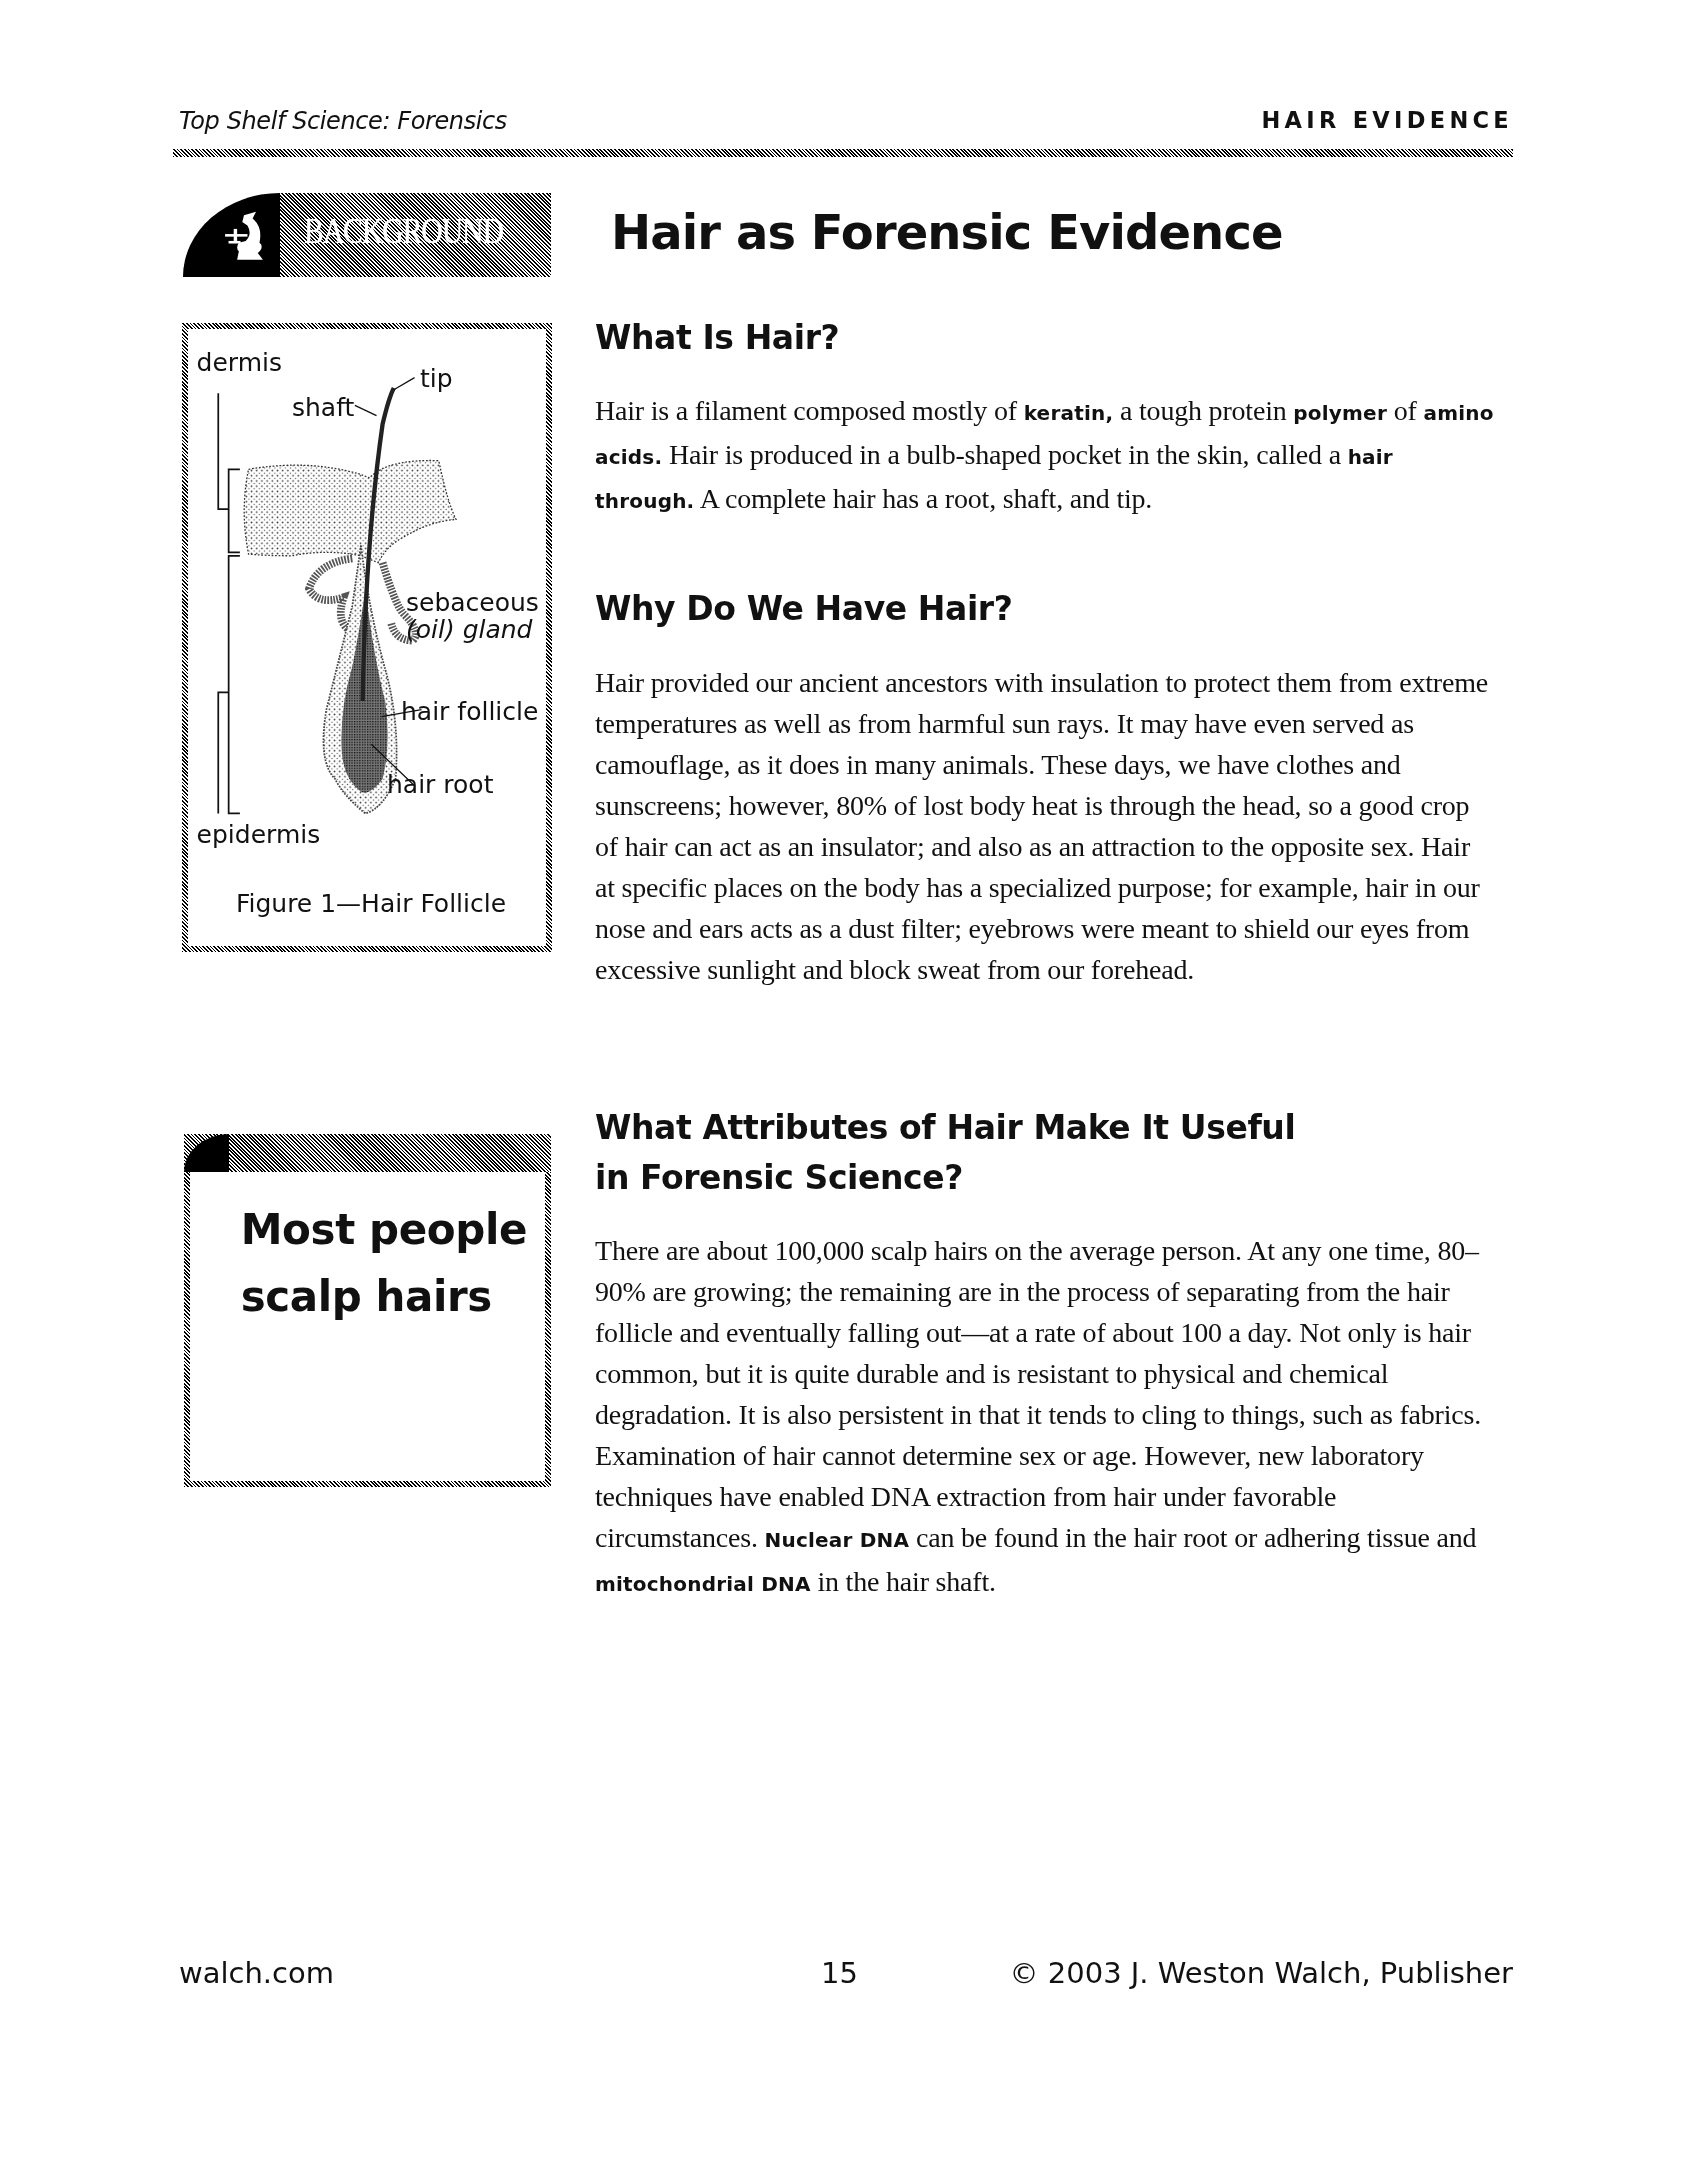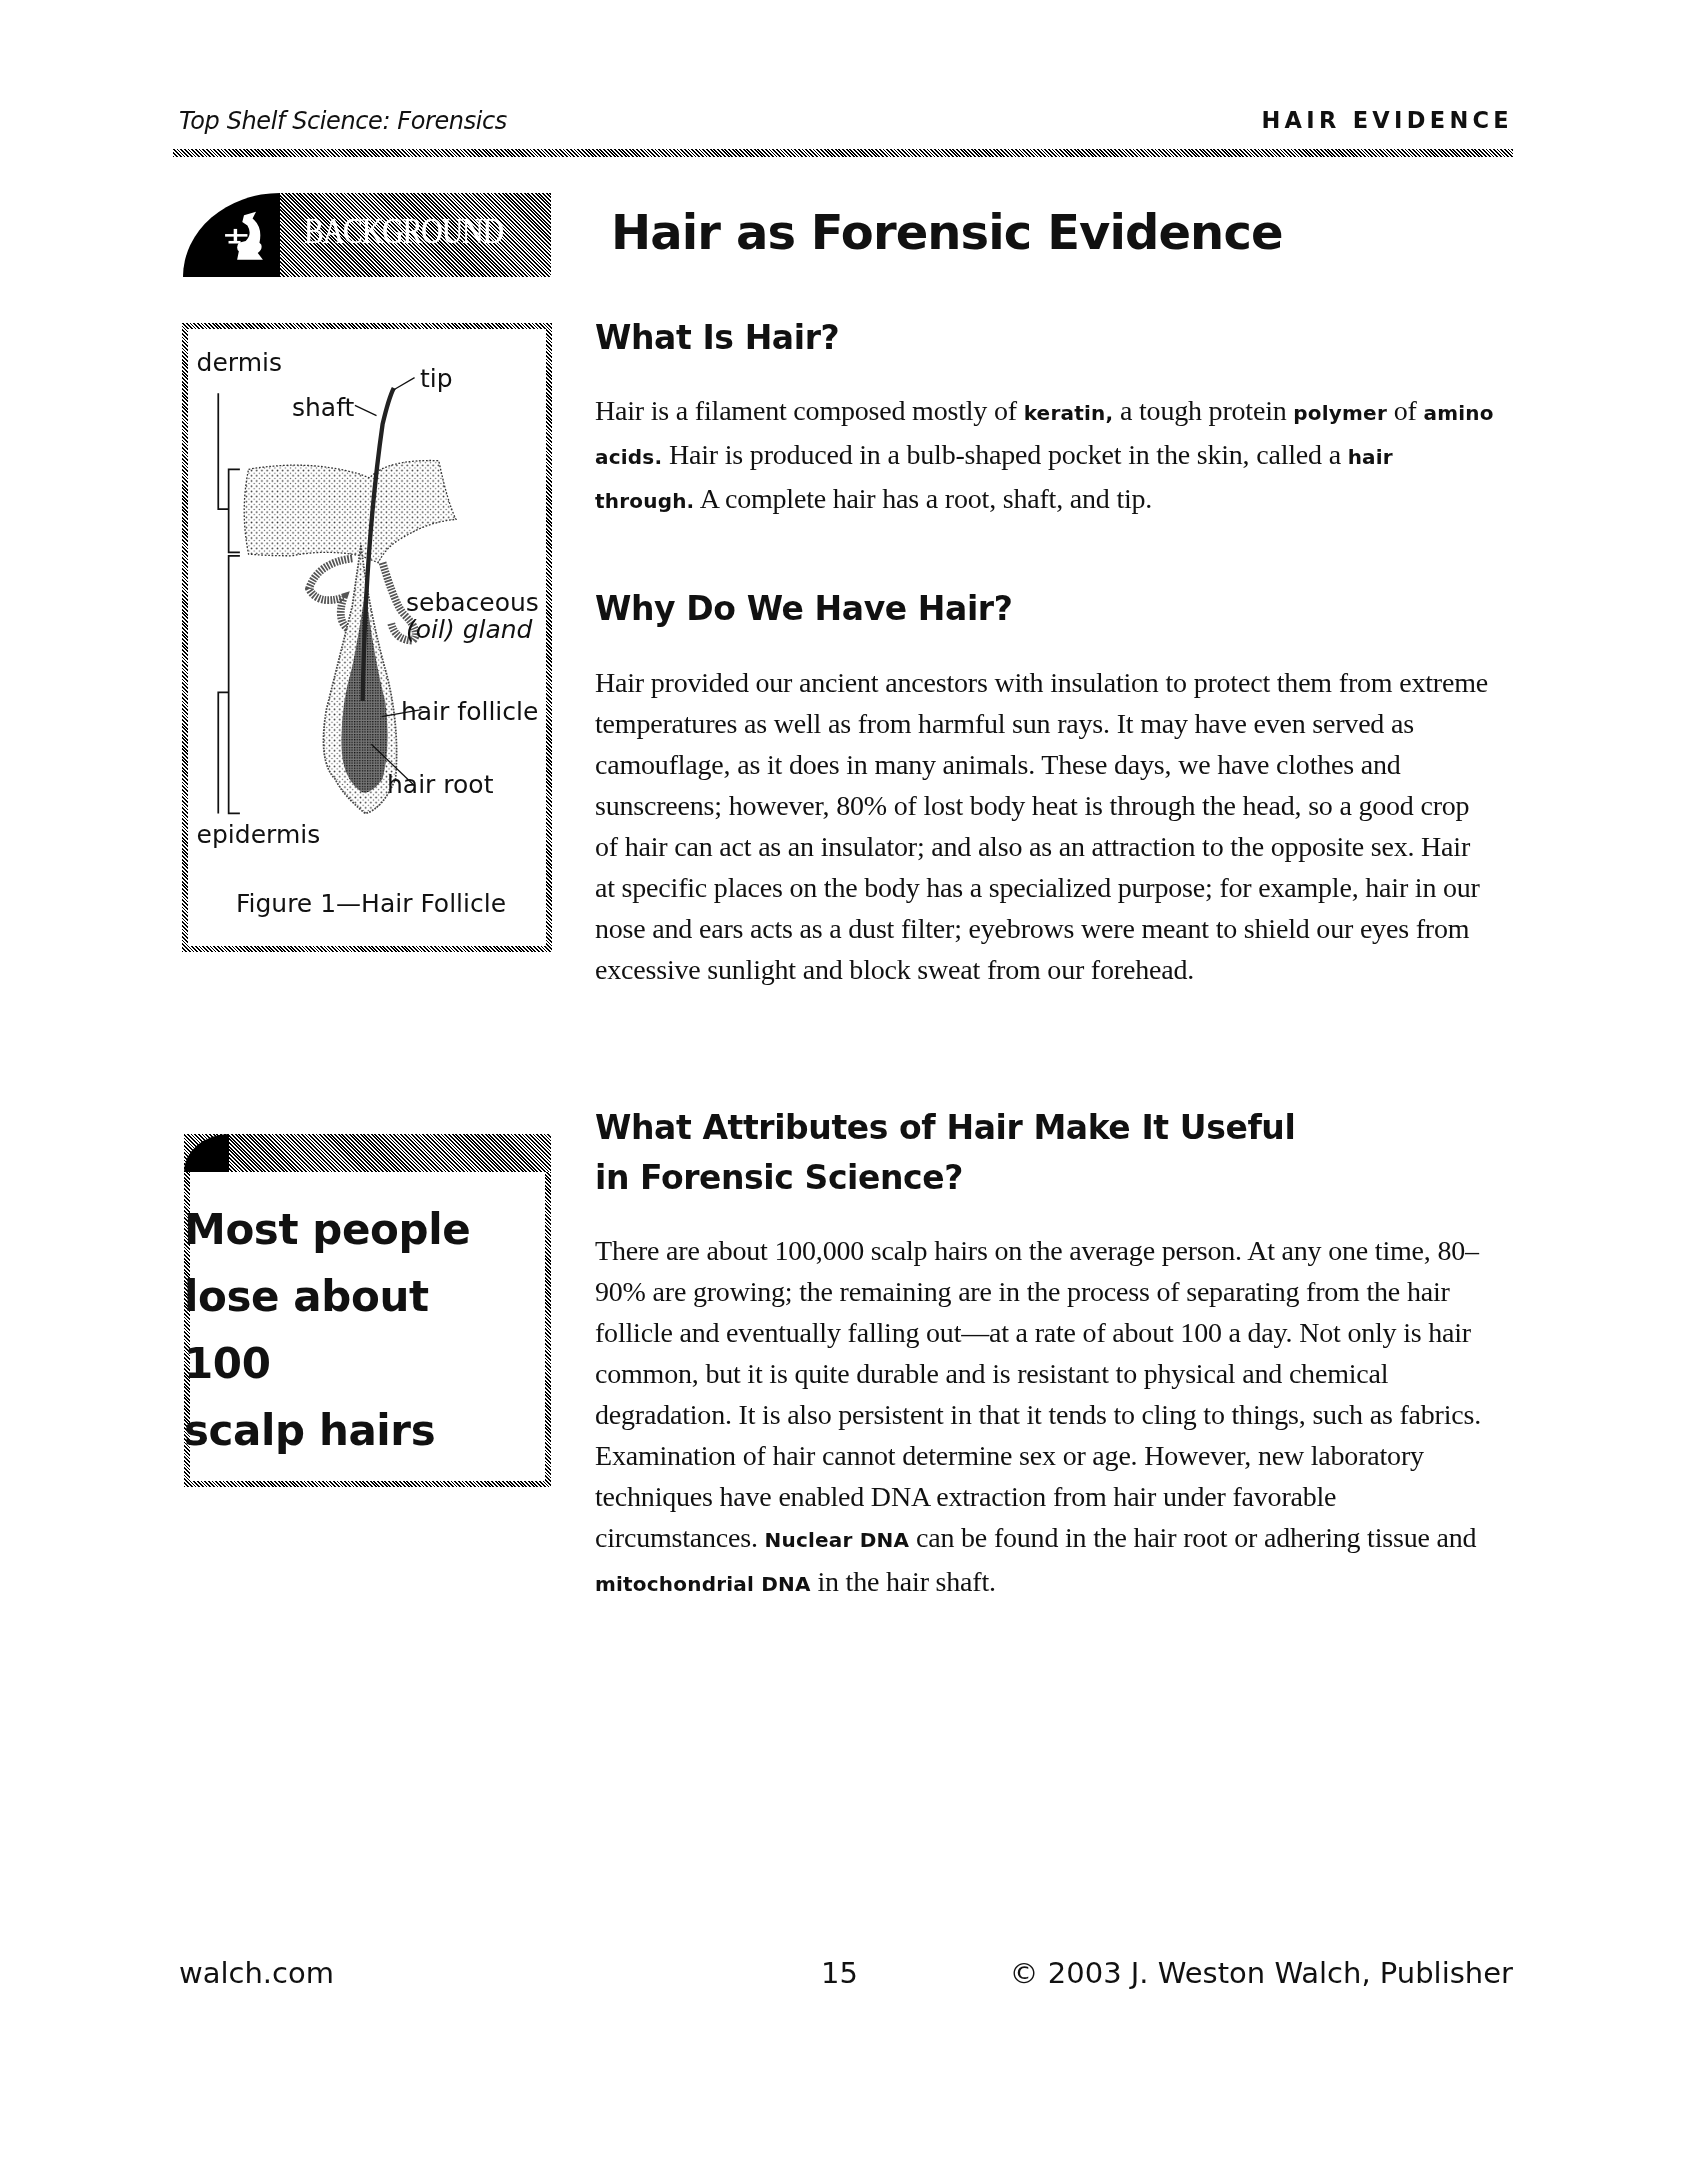--- a/index.html
+++ b/index.html
@@ -116,21 +116,20 @@
   </div>
 </div>
 
 <div class="abs callout">
   <div class="callout-top hatch"></div>
   <div class="callout-corner"></div>
   <div class="callout-frame hatch"></div>
   <div class="callout-white"></div>
   <div class="callout-text sans">
     <div>Most people</div>
-    <div>lose about 100</div>
     <div>scalp hairs</div>
   </div>
 </div>
 
 <div class="abs col sans h2" style="top:313px;">What Is Hair?</div>
 <div class="abs col serif p" style="top:390px;">Hair is a filament composed mostly of <b>keratin,</b> a tough protein <b>polymer</b> of <b>amino acids.</b> Hair is produced in a bulb-shaped pocket in the skin, called a <b>hair through.</b> A complete hair has a root, shaft, and tip.</div>
 
 <div class="abs col sans h2" style="top:584px;">Why Do We Have Hair?</div>
 <div class="abs col serif p" style="top:662px;">Hair provided our ancient ancestors with insulation to protect them from extreme temperatures as well as from harmful sun rays. It may have even served as camouflage, as it does in many animals. These days, we have clothes and sunscreens; however, 80% of lost body heat is through the head, so a good crop of hair can act as an insulator; and also as an attraction to the opposite sex. Hair at specific places on the body has a specialized purpose; for example, hair in our nose and ears acts as a dust filter; eyebrows were meant to shield our eyes from excessive sunlight and block sweat from our forehead.</div>
 

